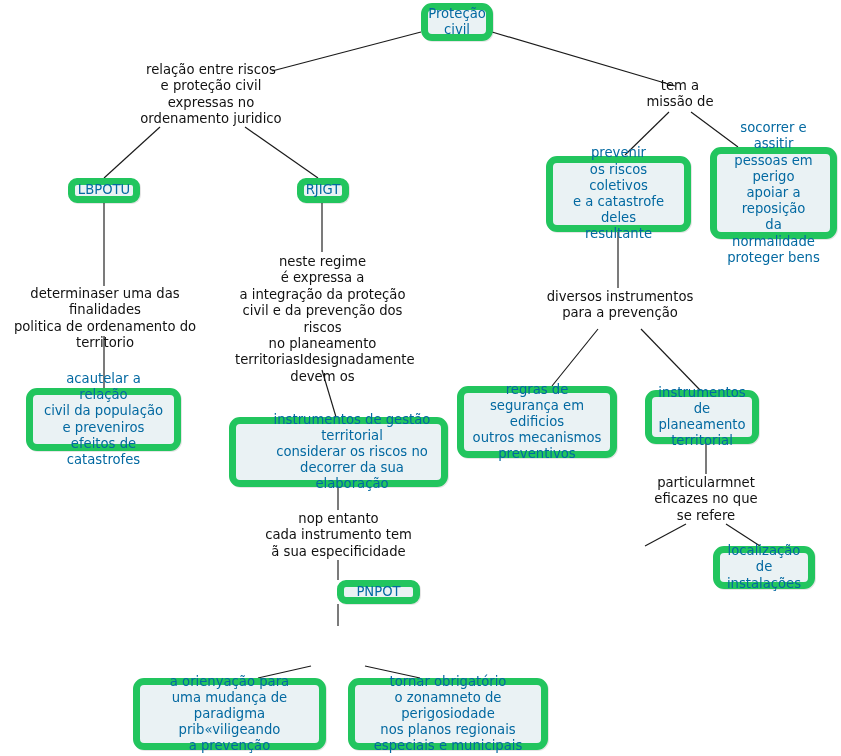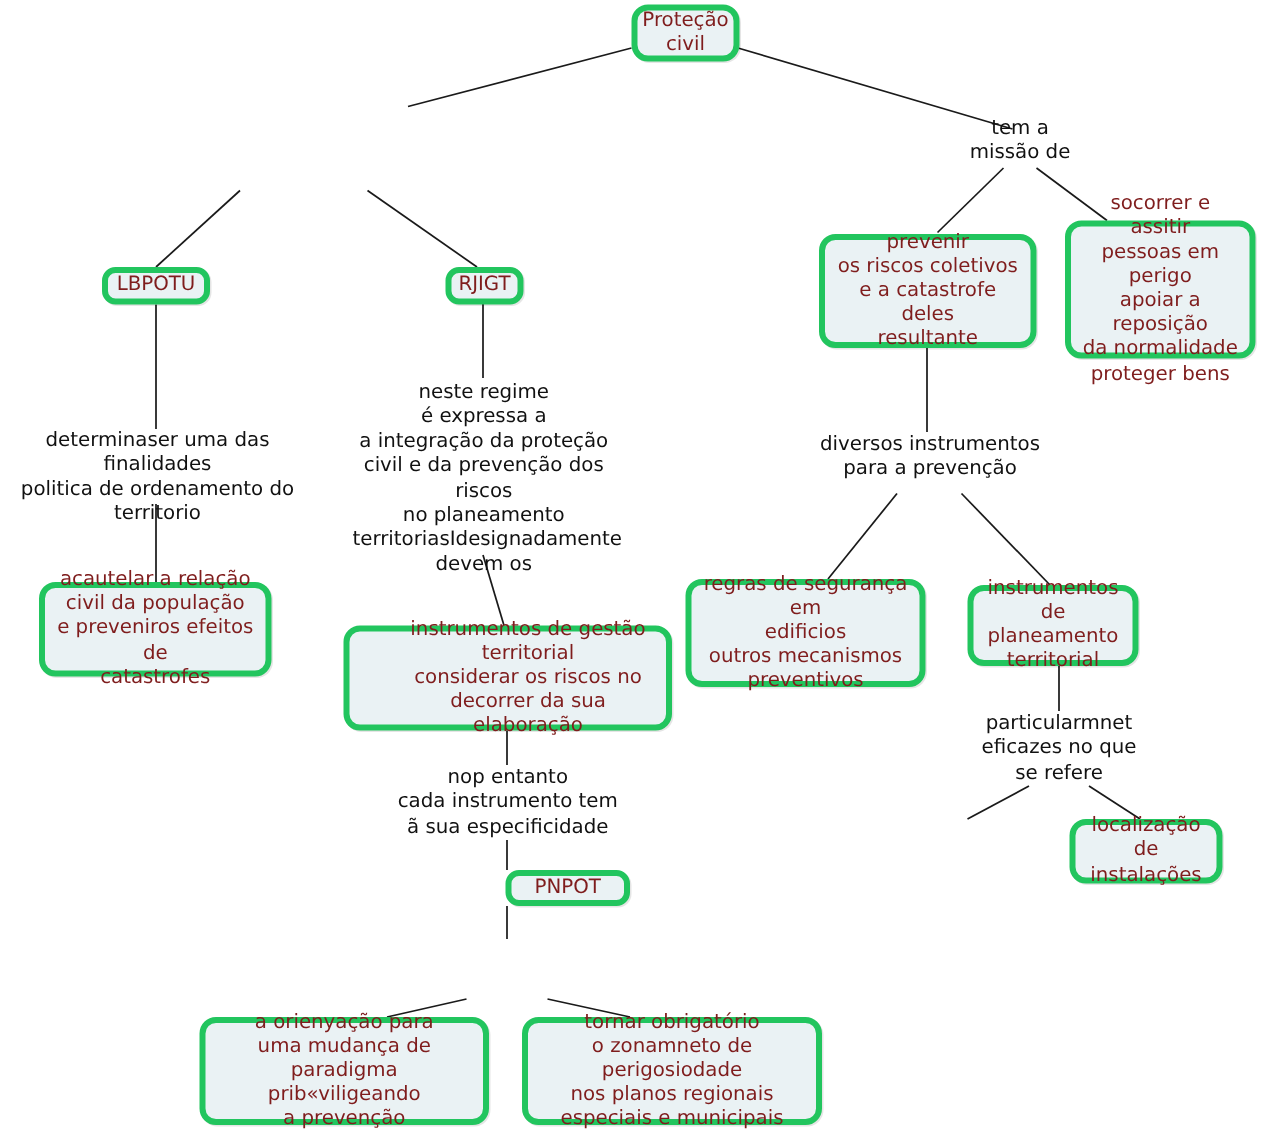--- a/index.html
+++ b/index.html
@@ -23,29 +23,29 @@
     left: 0;
     top: 0;
     width: 841px;
     height: 756px;
     pointer-events: none;
   }
   .node {
     position: absolute;
     box-sizing: border-box;
     background: #eaf2f4;
-    border: 4px solid #22c55e;
+    border: 7px solid #22c55e;
     border-radius: 11px;
     display: flex;
     align-items: center;
     justify-content: center;
     text-align: center;
     font-size: 13.2px;
     line-height: 16.2px;
-    color: #7f1d1d;
+    color: #0369a1;
     padding: 3px 7px;
     white-space: pre-line;
     box-shadow: 1px 1px 0 rgba(0,0,0,0.10);
   }
   .node.small {
     border-radius: 9px;
   }
   .label {
     position: absolute;
     text-align: center;
@@ -154,20 +154,24 @@
 a prevenção</div>
 
   <div class="node" style="left:713px; top:546px; width:102px; height:43px;">localização de
 instalações</div>
 
   <div class="node" style="left:348px; top:678px; width:200px; height:72px;">tornar obrigatório
 o zonamneto de perigosiodade
 nos planos regionais
 especiais e municipais</div>
 
+  <div class="label" style="left:130px; top:62px; width:162px;">relação entre riscos
+e proteção civil
+expressas no
+ordenamento juridico</div>
 
   <div class="label" style="left:630px; top:78px; width:100px;">tem a
 missão de</div>
 
   <div class="label" style="left:0px; top:286px; width:210px;">determinaser uma das finalidades
 politica de ordenamento do
 territorio</div>
 
   <div class="label" style="left:235px; top:254px; width:175px;">neste regime
 é expressa a

